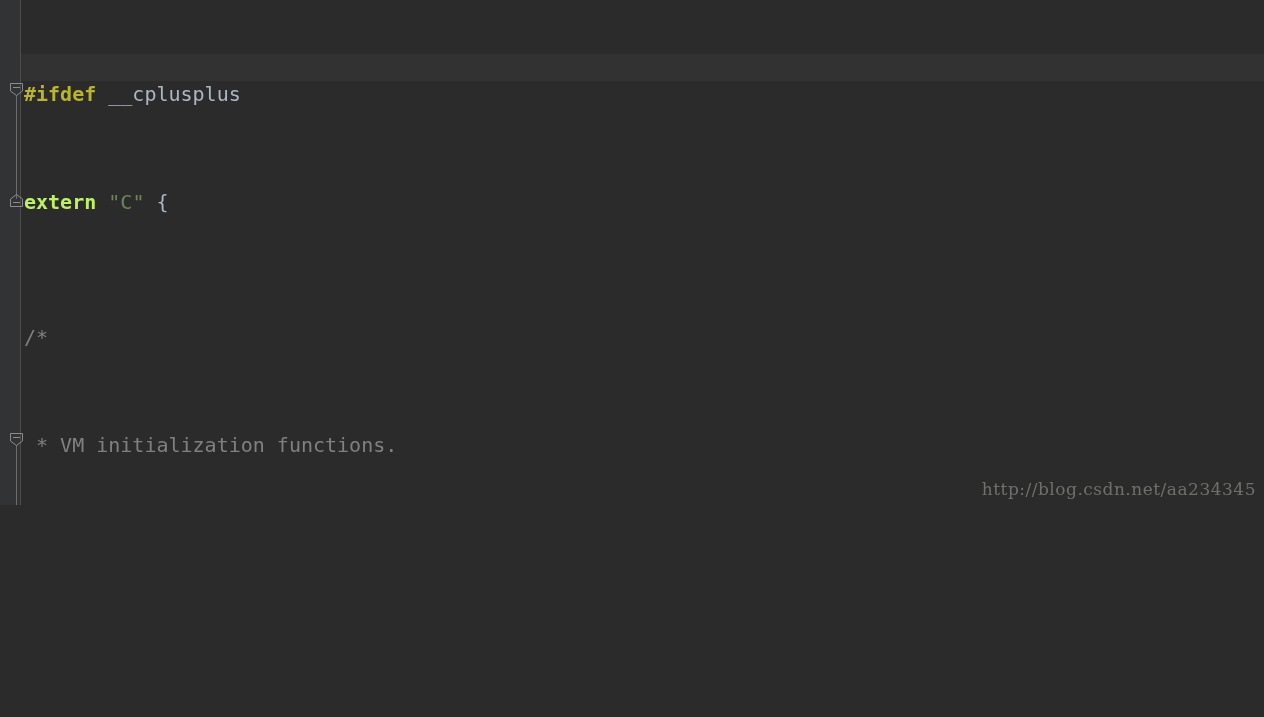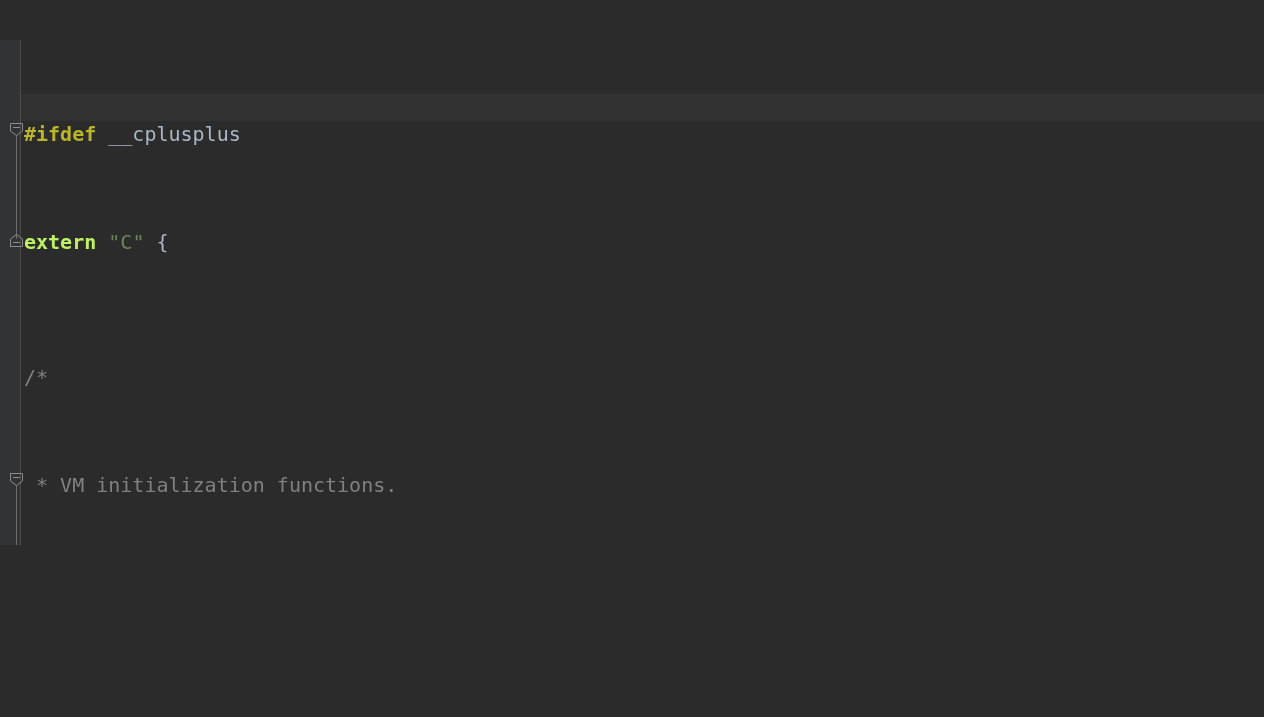--- a/index.html
+++ b/index.html
@@ -10,21 +10,20 @@
     width: 1264px; height: 717px;
     overflow: hidden;
     font-family: "DejaVu Sans Mono", "Liberation Mono", monospace;
   }
 
   #editor {
     position: relative;
     width: 1264px; height: 505px;
     background: #2b2b2b;
     overflow: hidden;
-    margin-top: 40px;
   }
 
   
   #gutter {
     position: absolute;
     left: 0; top: 0;
     width: 20px; height: 717px;
     background: #313335;
     z-index: 2;
   }
@@ -186,14 +185,15 @@
     
 
     
 
     
 
     
 
   </div>
 
+  <div id="watermark">http://blog.csdn.net/aa234345</div>
 
 </div>
 
 </body></html>

